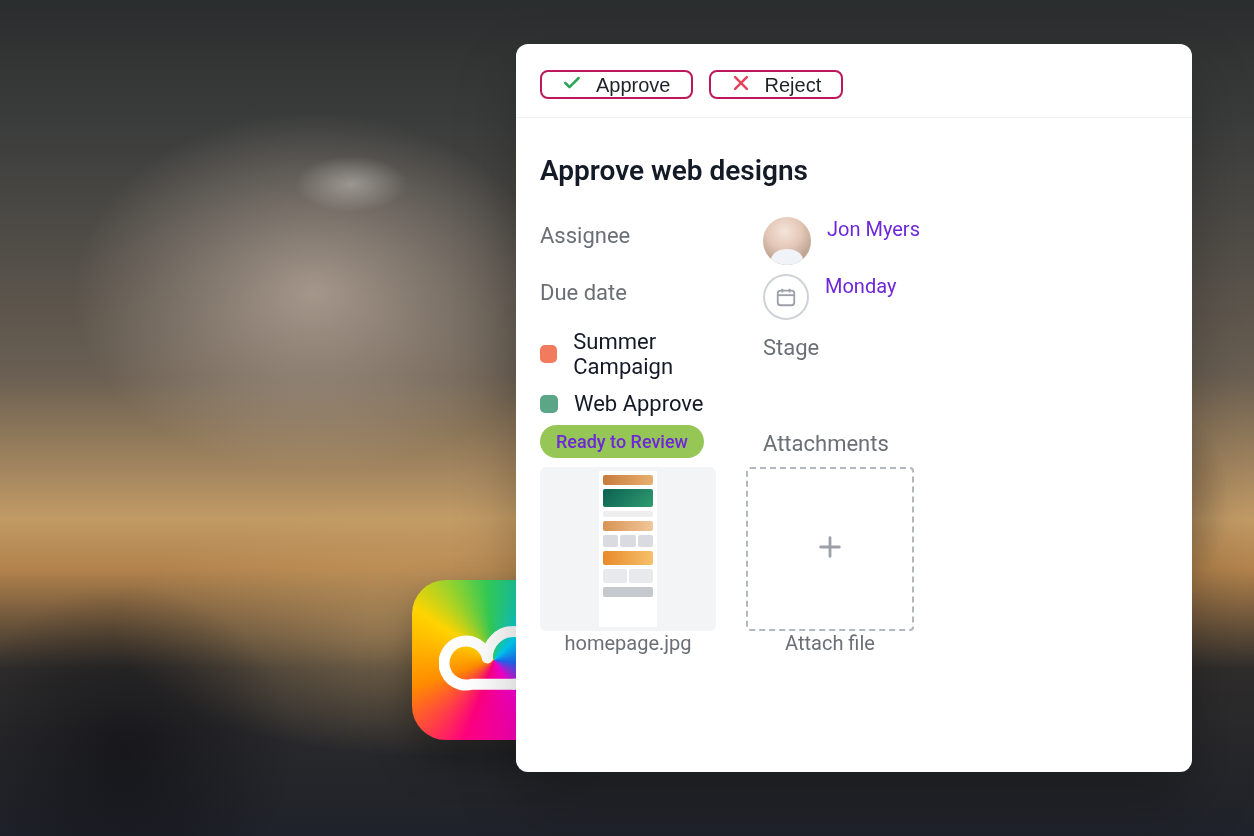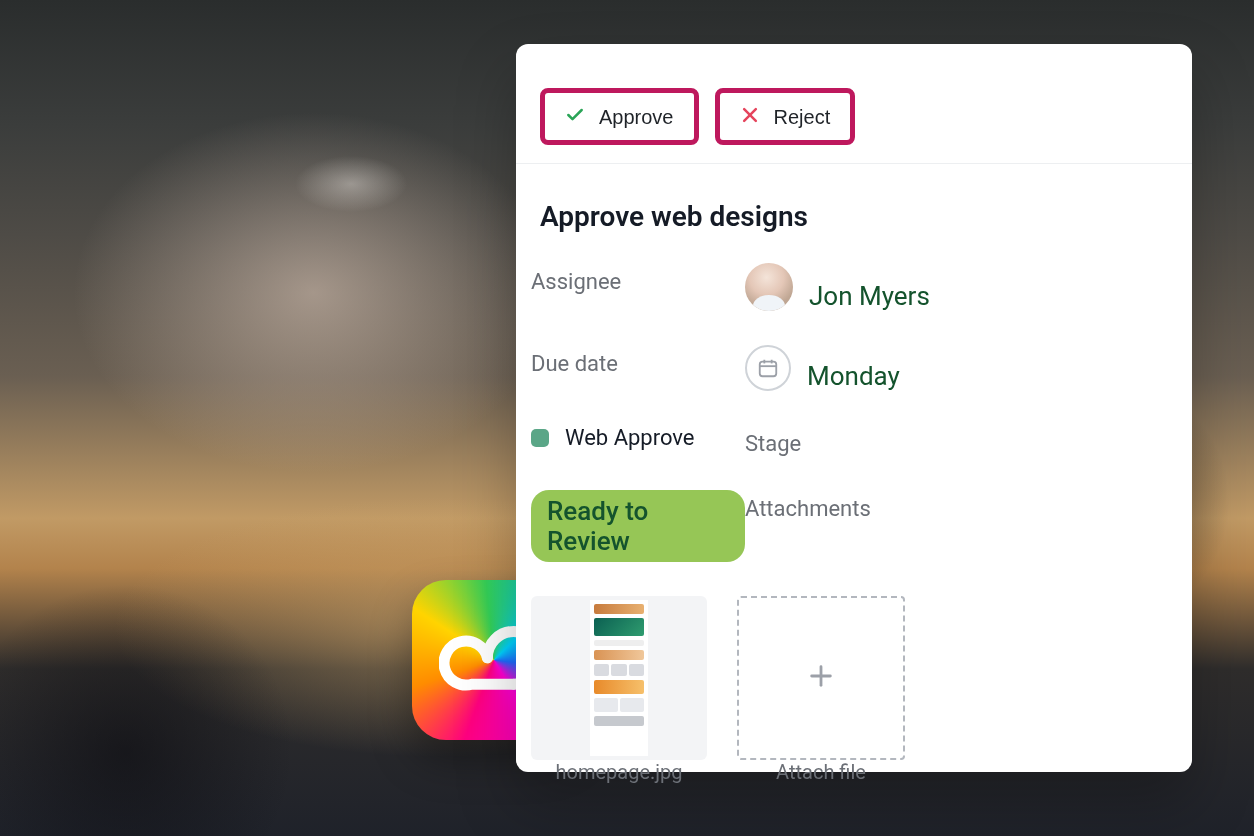--- a/index.html
+++ b/index.html
@@ -59,54 +59,54 @@
   .toolbar {
     display: flex;
     gap: 16px;
     padding: 26px 24px 18px 24px;
     border-bottom: 1px solid #edeff1;
   }
   .btn {
     display: inline-flex;
     align-items: center;
     gap: 14px;
-    padding: 12px 20px;
-    border: 5px solid #be185d;
+    padding: 1px 20px;
+    border: 2px solid #be185d;
     border-radius: 8px;
     font-size: 20px;
     color: #1f2328;
     background: #fff;
     cursor: pointer;
     line-height: 1;
-    margin-top: 18px;
   }
   .btn svg { width: 20px; height: 20px; }
   .title {
     font-size: 28px;
     font-weight: 600;
     color: #151b26;
     padding: 36px 24px 30px 24px;
   }
   .fields {
     display: grid;
     grid-template-columns: 214px 1fr;
     column-gap: 0;
     row-gap: 34px;
-    padding: 0 24px 0 15px;
+    padding: 0 24px 0 24px;
+    gap: 9px;
   }
   .label {
     font-size: 22px;
     color: #6b6f76;
     padding-top: 6px;
   }
   .value {
-    font-size: 26px;
-    color: #14532d;
+    font-size: 20px;
+    color: #6d28d9;
     display: flex;
-    align-items: flex-end;
+    align-items: flex-start;
     gap: 16px;
   }
   .avatar {
     width: 48px; height: 48px;
     border-radius: 50%;
     background: radial-gradient(circle at 45% 30%, #f4e4d9 0%, #e4c7b7 40%, #bfa693 70%);
     position: relative;
     overflow: hidden;
   }
   .avatar::after{
@@ -125,22 +125,22 @@
   .proj { display:flex; align-items:center; gap:16px; font-size:22px; color:#151b26; }
   .chip { width:18px; height:18px; border-radius:5px; }
   .chip-orange { background:#f27b5d; }
   .chip-green { background:#5aa687; }
   .stage-row { align-items:flex-start; }
   .pill {
     display:inline-block;
     padding: 6px 16px;
     border-radius: 18px;
     background:#96c656;
-    color:#14532d;
-    font-size:26px;
+    color:#6d28d9;
+    font-size:18px;
     font-weight:500;
   }
   .attachments { display:flex; gap:30px; }
   .thumb {
     width: 176px;
     border-radius: 6px;
     overflow: hidden;
   }
   .thumb-preview {
     width:100%;
@@ -235,20 +235,24 @@
             <line x1="3" y1="10" x2="21" y2="10"></line>
             <line x1="8" y1="3" x2="8" y2="7"></line>
             <line x1="16" y1="3" x2="16" y2="7"></line>
           </svg>
       </span>
       <span>Monday</span>
     </div>
 
     <div class="projects-list">
       <div class="proj">
+        <span class="chip chip-orange"></span>
+        <span>Summer Campaign</span>
+      </div>
+      <div class="proj">
         <span class="chip chip-green"></span>
         <span>Web Approve</span>
       </div>
     </div>
 
     <div class="label stage-row">Stage</div>
     <div>
       <span class="pill">Ready to Review</span>
     </div>
 

